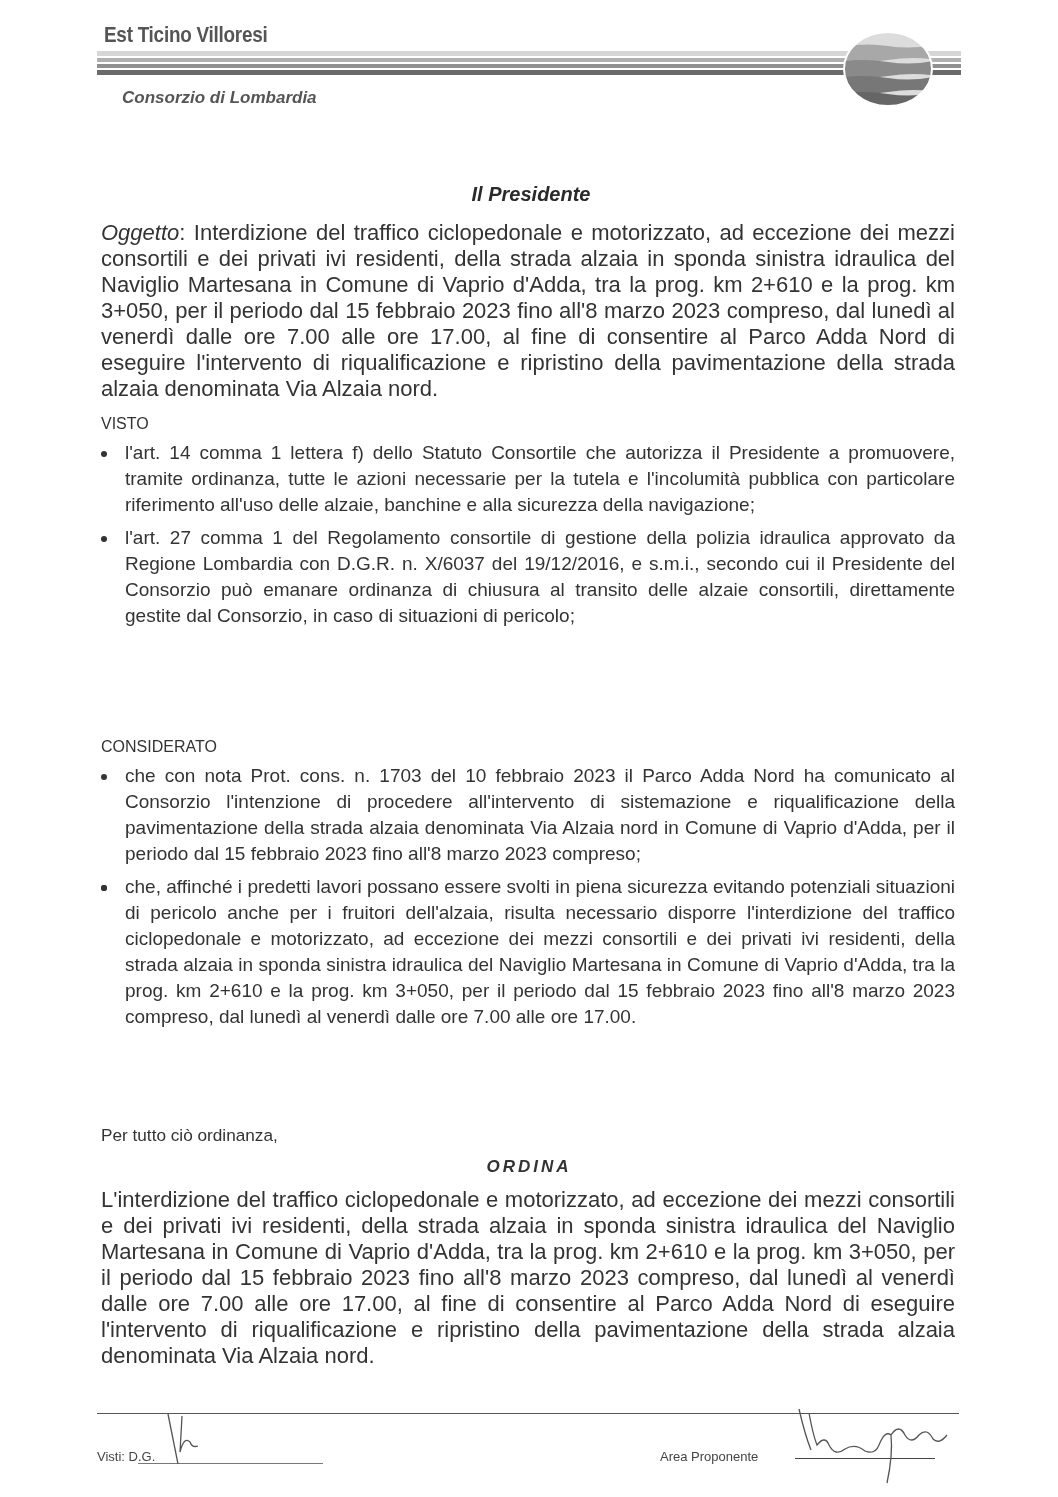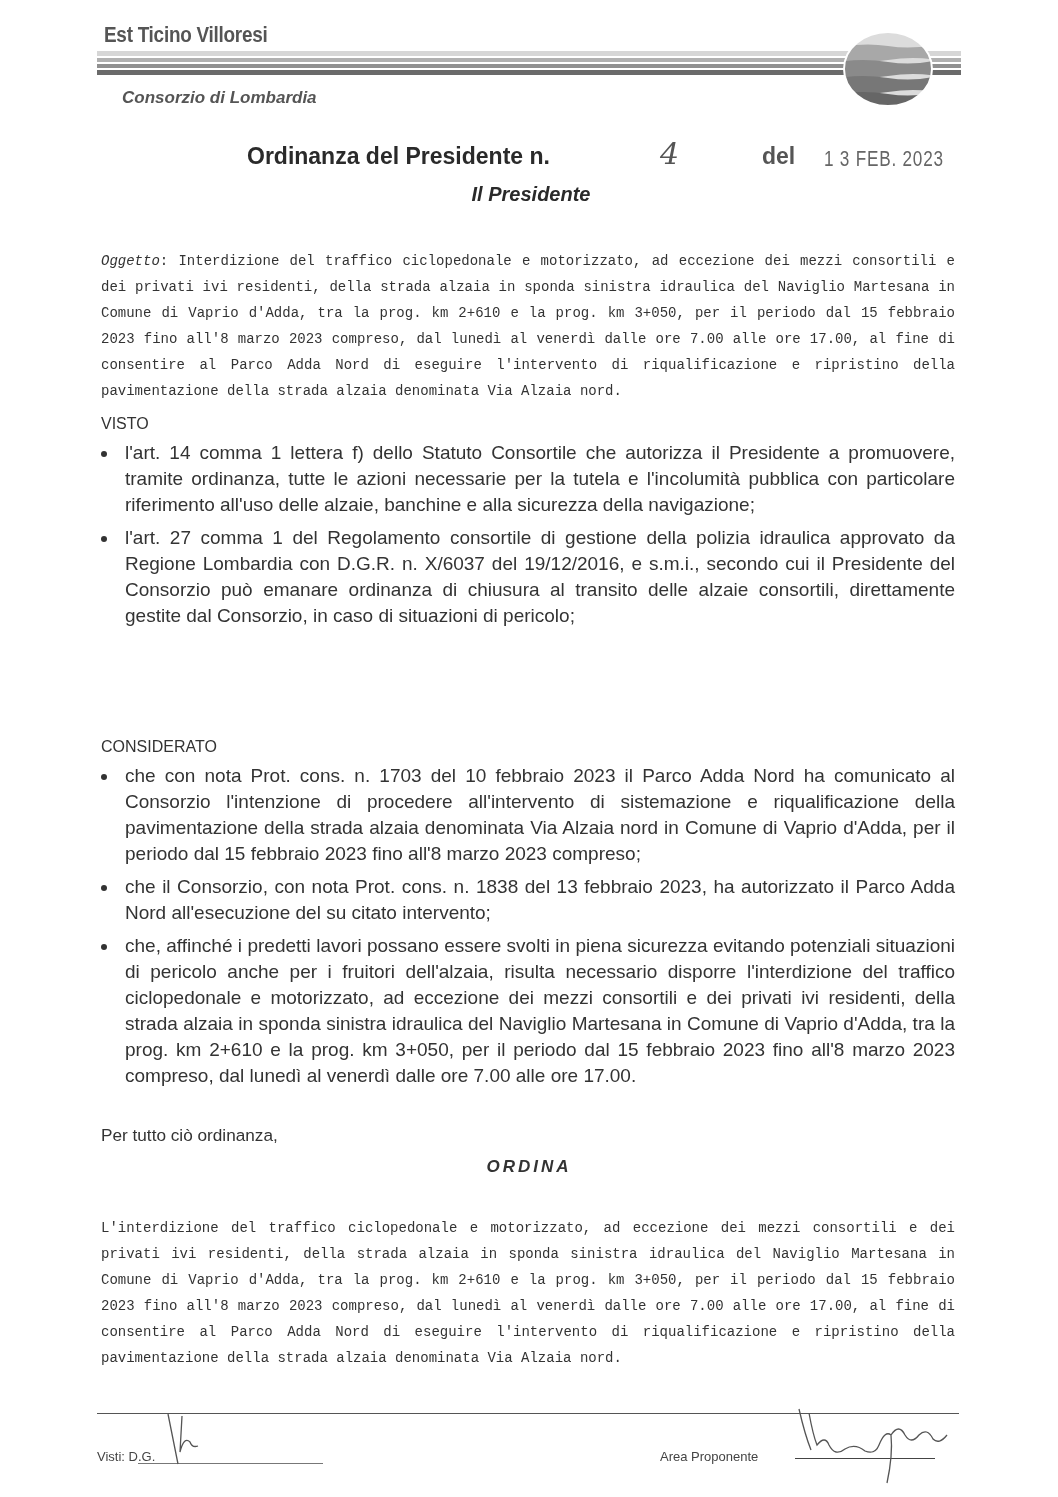--- a/index.html
+++ b/index.html
@@ -46,22 +46,22 @@
   }
   .subtitle {
     position: absolute; left: 0; top: 183px; width: 1058px; text-align: center;
     font-family: "Liberation Sans", sans-serif; font-weight: bold; font-style: italic; font-size: 20px;
     padding-left: 2px;
   }
 
   
   .body-text {
     position: absolute; left: 101px; width: 854px;
-    font-family: Liberation Mono, monospace; font-size: 14px; line-height: 26px;
-    text-align: justify; color: #333; margin-top: 28px;
+    font-family: Liberation Sans, sans-serif; font-size: 22px; line-height: 26px;
+    text-align: justify; color: #333;
   }
   .oggetto { top: 220px; }
   .oggetto .lbl { font-style: italic; }
   .section-label {
     position: absolute; left: 101px;
     font-family: "Liberation Sans", sans-serif; font-size: 16px; color: #333;
   }
   .bullets { position: absolute; left: 101px; width: 854px; margin: 0; padding: 0; list-style: none; }
   .bullets li {
     position: relative; padding-left: 24px;
@@ -130,40 +130,34 @@
       <path d="M0 18 Q25 12 50 16 T100 14 L100 30 Q75 26 50 30 T0 30Z" fill="#a8a8a8"></path>
       <path d="M0 32 Q25 28 50 32 T100 30 L100 46 Q75 42 50 46 T0 46Z" fill="#8a8a8a"></path>
       <path d="M0 48 Q25 44 50 48 T100 46 L100 62 Q75 58 50 62 T0 62Z" fill="#777"></path>
       <path d="M0 64 Q25 60 50 64 T100 62 L100 78 L0 78Z" fill="#666"></path>
     </g>
     <ellipse cx="50" cy="39" rx="44" ry="37" fill="none" stroke="#fff" stroke-width="2"></ellipse>
   </svg>
 
   <div class="org-sub">Consorzio di Lombardia</div>
 
-  <div class="title-row">
-    <span class="title">Ordinanza del Presidente n.</span>
-    <span class="order-no">4</span>
-    <span class="del-label">del</span>
-    <span class="date-stamp">1 3 FEB. 2023</span>
-  </div>
   <div class="subtitle">Il Presidente</div>
 
   <div class="body-text oggetto"><span class="lbl">Oggetto</span><span>: Interdizione del traffico ciclopedonale e motorizzato, ad eccezione dei mezzi consortili e dei privati ivi residenti, della strada alzaia in sponda sinistra idraulica del Naviglio Martesana in Comune di Vaprio d'Adda, tra la prog. km 2+610 e la prog. km 3+050, per il periodo dal 15 febbraio 2023 fino all'8 marzo 2023 compreso, dal lunedì al venerdì dalle ore 7.00 alle ore 17.00, al fine di consentire al Parco Adda Nord di eseguire l'intervento di riqualificazione e ripristino della pavimentazione della strada alzaia denominata Via Alzaia nord.</span></div>
 
   <div class="section-label visto-label">VISTO</div>
   <ul class="bullets visto-list">
     <li><span class="dot"></span><span>l'art. 14 comma 1 lettera f) dello Statuto Consortile che autorizza il Presidente a promuovere, tramite ordinanza, tutte le azioni necessarie per la tutela e l'incolumità pubblica con particolare riferimento all'uso delle alzaie, banchine e alla sicurezza della navigazione;</span></li>
     <li><span class="dot"></span><span>l'art. 27 comma 1 del Regolamento consortile di gestione della polizia idraulica approvato da Regione Lombardia con D.G.R. n. X/6037 del 19/12/2016, e s.m.i., secondo cui il Presidente del Consorzio può emanare ordinanza di chiusura al transito delle alzaie consortili, direttamente gestite dal Consorzio, in caso di situazioni di pericolo;</span></li>
   </ul>
 
   <div class="section-label cons-label">CONSIDERATO</div>
   <ul class="bullets cons-list">
     <li><span class="dot"></span><span>che con nota Prot. cons. n. 1703 del 10 febbraio 2023 il Parco Adda Nord ha comunicato al Consorzio l'intenzione di procedere all'intervento di sistemazione e riqualificazione della pavimentazione della strada alzaia denominata Via Alzaia nord in Comune di Vaprio d'Adda, per il periodo dal 15 febbraio 2023 fino all'8 marzo 2023 compreso;</span></li>
-    <li><span class="dot"></span><span>che il Consorzio, con nota Prot. cons. n. 1838 del 13 febbraio 2023, ha autorizzato il Parco Adda Nord all'esecuzione del su citato intervento;</span></li>
+    <li><span class="dot"></span></li>
     <li><span class="dot"></span><span>che, affinché i predetti lavori possano essere svolti in piena sicurezza evitando potenziali situazioni di pericolo anche per i fruitori dell'alzaia, risulta necessario disporre l'interdizione del traffico ciclopedonale e motorizzato, ad eccezione dei mezzi consortili e dei privati ivi residenti, della strada alzaia in sponda sinistra idraulica del Naviglio Martesana in Comune di Vaprio d'Adda, tra la prog. km 2+610 e la prog. km 3+050, per il periodo dal 15 febbraio 2023 fino all'8 marzo 2023 compreso, dal lunedì al venerdì dalle ore 7.00 alle ore 17.00.</span></li>
   </ul>
 
   <div class="premesso">Per tutto ciò ordinanza,</div>
   <div class="ordina">ORDINA</div>
   <div class="body-text ordina-text">L'interdizione del traffico ciclopedonale e motorizzato, ad eccezione dei mezzi consortili e dei privati ivi residenti, della strada alzaia in sponda sinistra idraulica del Naviglio Martesana in Comune di Vaprio d'Adda, tra la prog. km 2+610 e la prog. km 3+050, per il periodo dal 15 febbraio 2023 fino all'8 marzo 2023 compreso, dal lunedì al venerdì dalle ore 7.00 alle ore 17.00, al fine di consentire al Parco Adda Nord di eseguire l'intervento di riqualificazione e ripristino della pavimentazione della strada alzaia denominata Via Alzaia nord.</div>
 
   <div class="footer-line"></div>
   <div class="visti-label">Visti: D.G.</div>
   <div class="visti-line"></div>

